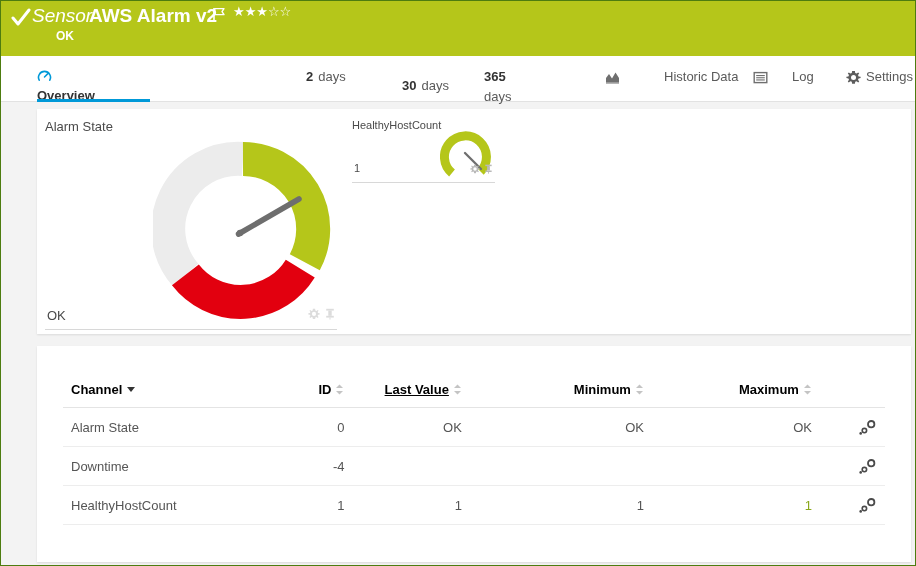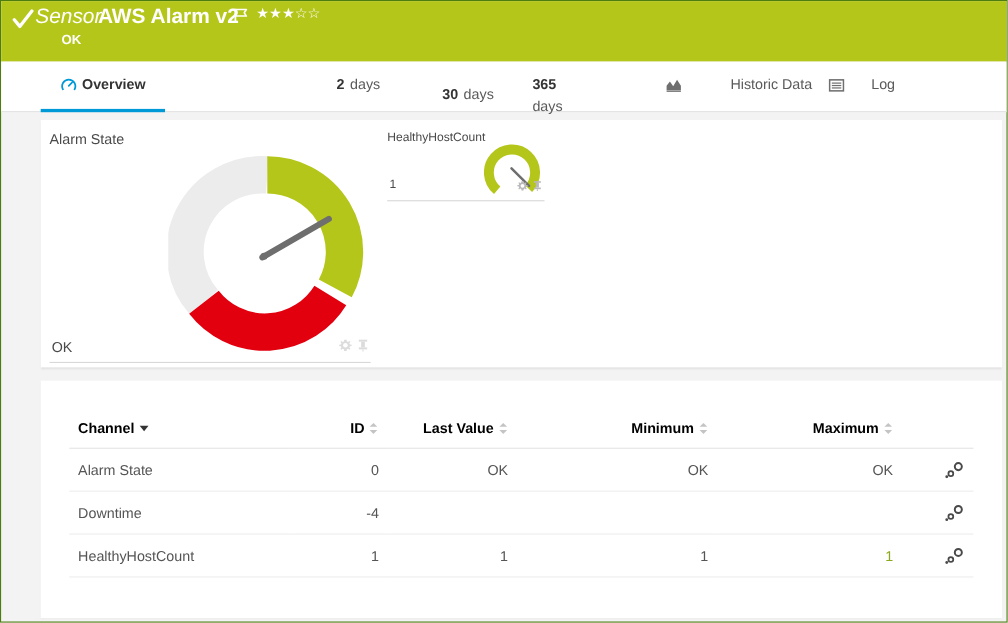--- a/index.html
+++ b/index.html
@@ -268,21 +268,21 @@
     width: 0; height: 0;
     border-left: 4px solid transparent;
     border-right: 4px solid transparent;
     border-top: 5px solid #333333;
     position: relative;
     top: -2px;
   }
   .gearsmall { width: 18px; height: 16px; display:block; margin-left:auto; margin-right:0; }
   .colw-ch { width: 210px; }
   .colw-id { width: 92px; }
-  .colw-lv { width: 110px; }
+  .colw-lv { width: 110px; text-decoration: underline; }
   .colw-mn { width: 200px; }
   .colw-mx { width: 180px; }
   .colw-ac { width: 60px; }
 </style>
 </head>
 <body>
 
 <div class="page">
 
   <div class="header">
@@ -298,21 +298,21 @@
         <path d="M2 1 L2 14" stroke="#ffffff" stroke-width="1.6" fill="none"></path>
         <path d="M2.8 1.6 L12 1.6 L10 4.6 L12 7.6 L2.8 7.6 Z" stroke="#ffffff" stroke-width="1.4" fill="none" stroke-linejoin="round"></path>
       </svg>
     </span>
     <span class="hdr-stars">★★★☆☆</span>
     <span class="hdr-status">OK</span>
   </div>
 
   <div class="tabbar">
 
-    <div class="tab active" style="left:36px; width:113px; justify-content:center;">
+    <div class="tab active" style="left:36px; width:113px; justify-content:center;flex-direction:column;">
       <span class="ticon">
         <svg width="15" height="15" viewBox="0 0 15 15">
           <path d="M2.2 11.2 A6 6 0 1 1 12.8 11.2" stroke="#0099d8" stroke-width="1.6" fill="none" stroke-linecap="round"></path>
           <path d="M7.5 8 L10.6 4.9" stroke="#0099d8" stroke-width="1.5" fill="none" stroke-linecap="round"></path>
         </svg>
       </span>
       <span>Overview</span>
       <span class="underline"></span>
     </div>
 
@@ -347,20 +347,29 @@
         <svg width="15" height="15" viewBox="0 0 15 15">
           <rect x="1.2" y="2.6" width="12.6" height="10" fill="none" stroke="#6f6f6f" stroke-width="1.4"></rect>
           <rect x="3.2" y="5" width="8.6" height="1.1" fill="#6f6f6f"></rect>
           <rect x="3.2" y="7.2" width="8.6" height="1.1" fill="#6f6f6f"></rect>
           <rect x="3.2" y="9.4" width="8.6" height="1.1" fill="#6f6f6f"></rect>
         </svg>
       </span>
       <span>Log</span>
     </div>
 
+    <div class="tab" style="left:845px;">
+      <span class="ticon">
+        <svg width="15" height="15" viewBox="0 0 15 15">
+          <path d="M7.5 1 L8.9 1 L9.2 3 L10.6 3.6 L12.2 2.4 L13.2 3.4 L12 5 L12.6 6.4 L14.6 6.7 L14.6 8.1 L12.6 8.4 L12 9.8 L13.2 11.4 L12.2 12.4 L10.6 11.2 L9.2 11.8 L8.9 13.8 L7.5 13.8 L6.1 13.8 L5.8 11.8 L4.4 11.2 L2.8 12.4 L1.8 11.4 L3 9.8 L2.4 8.4 L0.4 8.1 L0.4 6.7 L2.4 6.4 L3 5 L1.8 3.4 L2.8 2.4 L4.4 3.6 L5.8 3 L6.1 1 Z" fill="#5d5d5d"></path>
+          <circle cx="7.5" cy="7.4" r="2.5" fill="#ffffff"></circle>
+        </svg>
+      </span>
+      <span>Settings</span>
+    </div>
 
   </div>
 
   <div class="panel panel-top">
 
     <div class="gauge-block">
       <div class="gauge-title">Alarm State</div>
 
       <div class="gauge-big-wrap">
         <svg width="180" height="180" viewBox="0 0 180 180">

